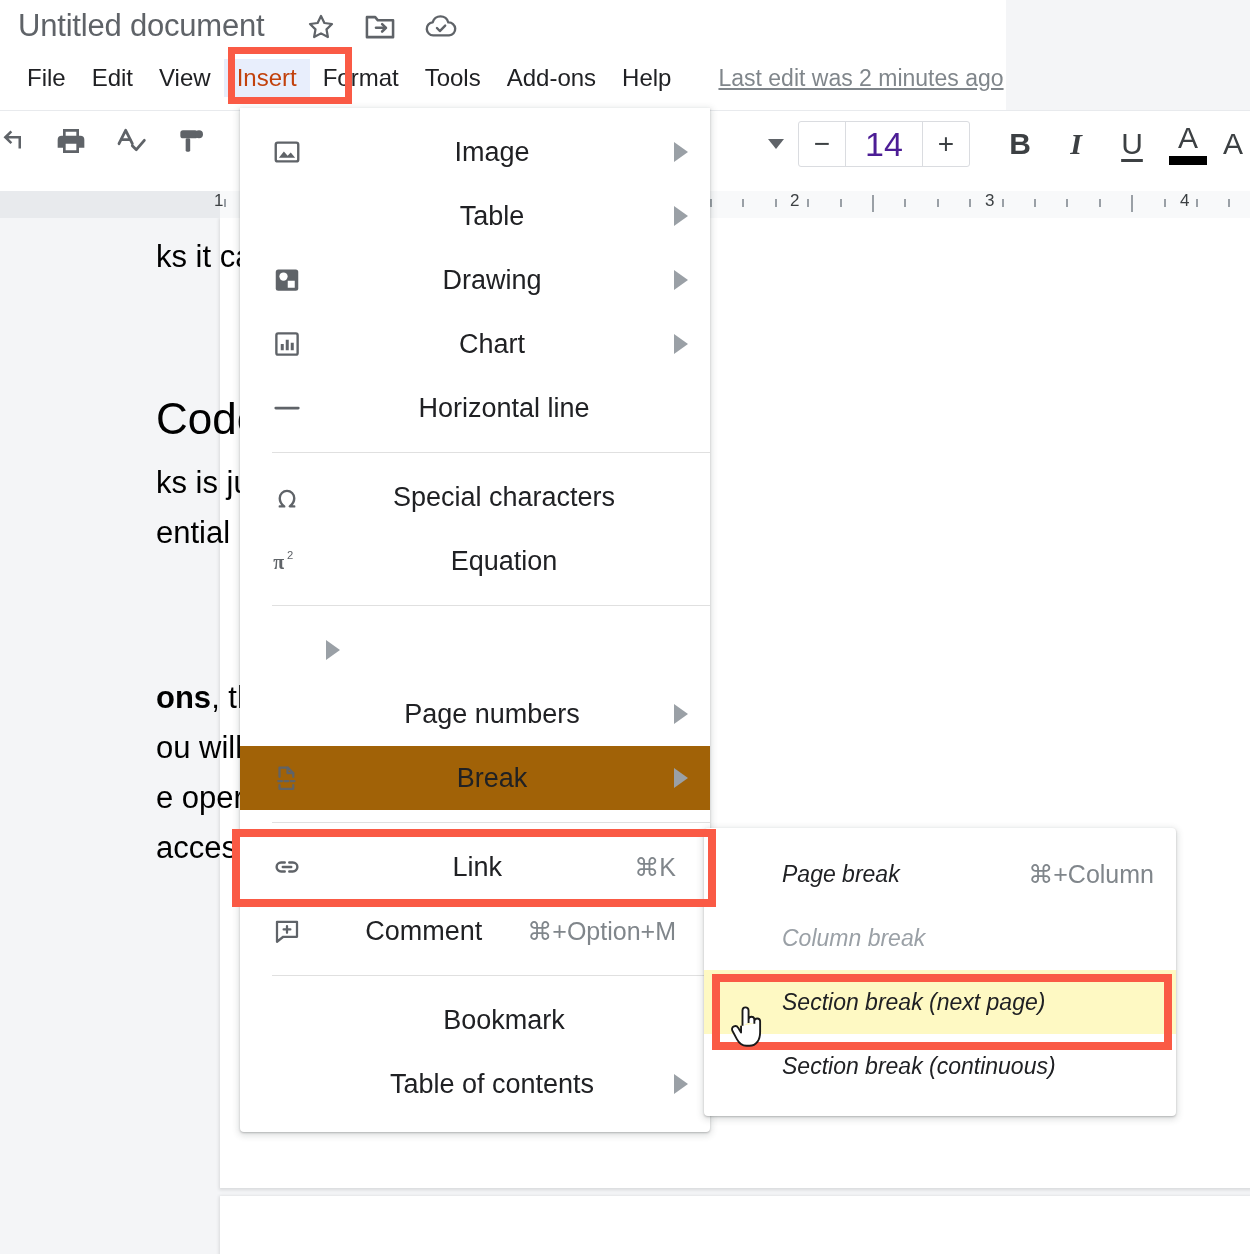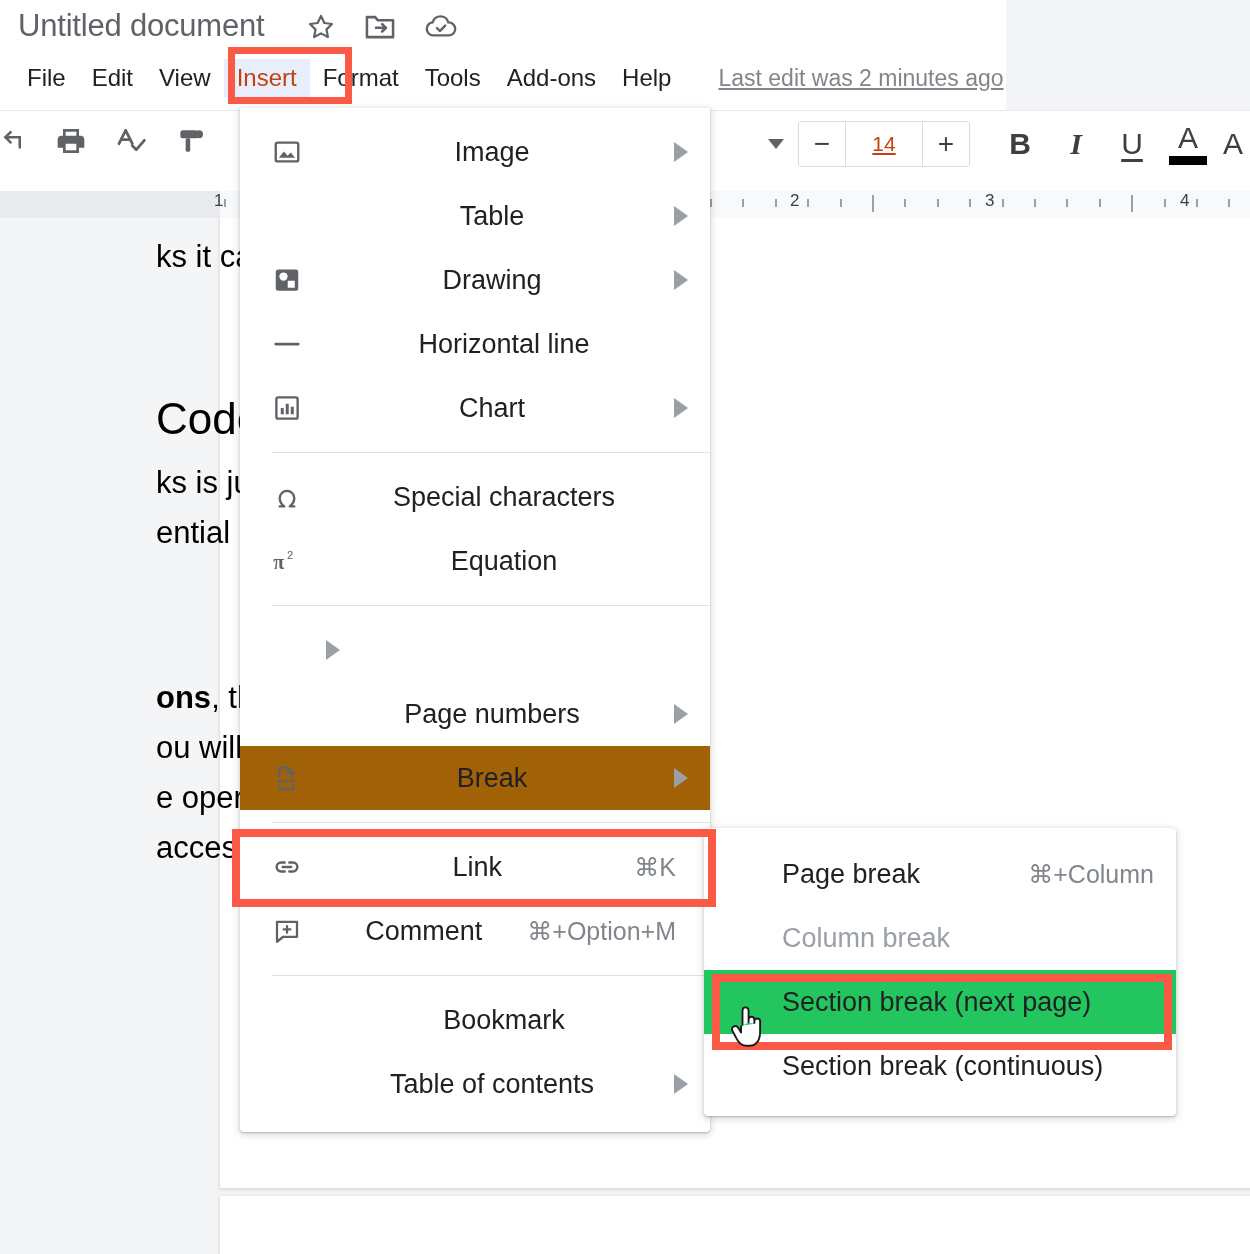--- a/index.html
+++ b/index.html
@@ -129,21 +129,21 @@
   .fs-btn {
     width: 46px;
     display: flex; align-items: center; justify-content: center;
     font-size: 28px; color: #3c4043;
     border-right: 1px solid #dadce0;
   }
   .fs-btn.last { border-right: none; border-left: 1px solid #dadce0; }
   .fs-val {
     width: 76px;
     display: flex; align-items: center; justify-content: center;
-    font-size: 21px; color: #c2410c; text-decoration: underline;
+    font-size: 34px; color: #4c1d95;
   }
   .tb-txt {
     width: 56px; height: 46px;
     display:flex; align-items:center; justify-content:center;
     font-size: 30px; color: #3c4043;
   }
   .tb-bold { font-weight: 700; }
   .tb-ital { font-style: italic; font-family: "Liberation Serif", serif; font-weight: 600;}
   .tb-und { text-decoration: underline; text-underline-offset: 5px; }
   .tcolor {
@@ -291,22 +291,22 @@
     z-index: 21;
     padding: 14px 0 18px 0;
   }
   .smi {
     height: 64px;
     display: flex;
     align-items: center;
     padding: 0 22px 0 78px;
     box-sizing: border-box;
   }
-  .smi.hover { background: #22c55e; justify-content: center; }
-  .smi .lbl { font-size: 27px; color: #202124; white-space: nowrap; flex: 1 1 auto; }
+  .smi.hover { background: #fef9c3; justify-content: center; }
+  .smi .lbl { font-size: 23px; color: #202124; white-space: nowrap; flex: 1 1 auto; font-style: italic; }
   .smi.disabled .lbl { color: #9aa0a6; }
   .smi .accel { font-size: 25px; color: #80868b; white-space: nowrap; }
 
   
   .hl-section {
     position: absolute;
     left: 712px; top: 974px;
     width: 460px; height: 76px;
     border: 8px solid #fa5a45;
     box-sizing: border-box;
@@ -493,38 +493,38 @@
           <rect x="3" y="3.5" width="18" height="17" rx="2"></rect>
           <circle cx="9.2" cy="9.2" r="3.3" fill="#fff"></circle>
           <rect x="12.6" y="12.6" width="5.6" height="5.6" fill="#fff"></rect>
         </svg>
       </span>
       <span class="lbl">Drawing</span>
       <span class="arrow"></span>
     </div>
     <div class="mi">
       <span class="ic">
-        <svg width="30" height="30" viewBox="0 0 24 24" fill="none" stroke="currentColor" stroke-width="2.2" stroke-linecap="round">
-          <path d="M3 12h18"></path>
-        </svg>
-      </span>
-      <span class="lbl">Horizontal line</span>
-    </div>
-    <div class="mi">
-      <span class="ic">
         <svg width="30" height="30" viewBox="0 0 24 24" fill="none" stroke="currentColor" stroke-width="1.9">
           <rect x="3.5" y="3.5" width="17" height="17" rx="1.4"></rect>
           <rect x="7" y="12" width="2.4" height="5" fill="currentColor" stroke="none"></rect>
           <rect x="11" y="8.6" width="2.4" height="8.4" fill="currentColor" stroke="none"></rect>
           <rect x="15" y="11" width="2.4" height="6" fill="currentColor" stroke="none"></rect>
         </svg>
       </span>
       <span class="lbl">Chart</span>
       <span class="arrow"></span>
     </div>
+    <div class="mi">
+      <span class="ic">
+        <svg width="30" height="30" viewBox="0 0 24 24" fill="none" stroke="currentColor" stroke-width="2.2" stroke-linecap="round">
+          <path d="M3 12h18"></path>
+        </svg>
+      </span>
+      <span class="lbl">Horizontal line</span>
+    </div>
     <div class="mi-sep"></div>
     <div class="mi">
       <span class="ic">
         <svg width="30" height="30" viewBox="0 0 24 24" fill="none" stroke="currentColor" stroke-width="1.9" stroke-linecap="round" stroke-linejoin="round">
           <path d="M6.2 19.5h3.6c-2.2-1.7-3.6-3.9-3.6-6.6a5.8 5.8 0 1111.6 0c0 2.7-1.4 4.9-3.6 6.6h3.6"></path>
         </svg>
       </span>
       <span class="lbl">Special characters</span>
     </div>
     <div class="mi">

